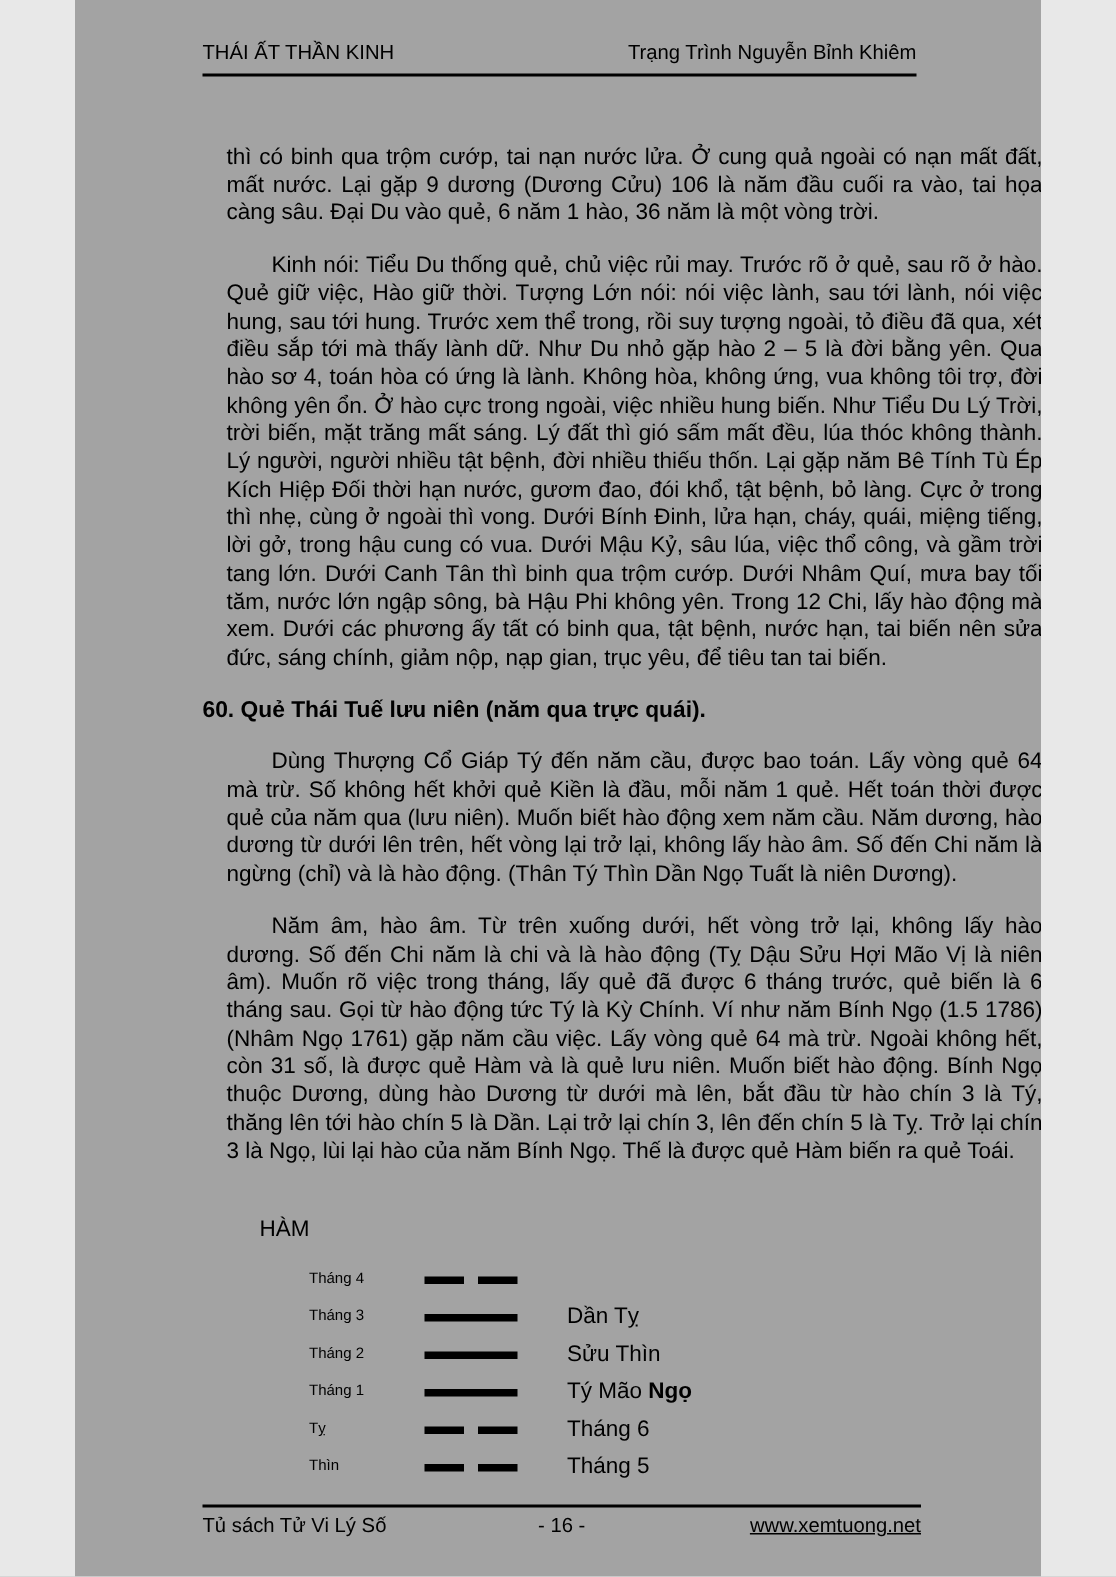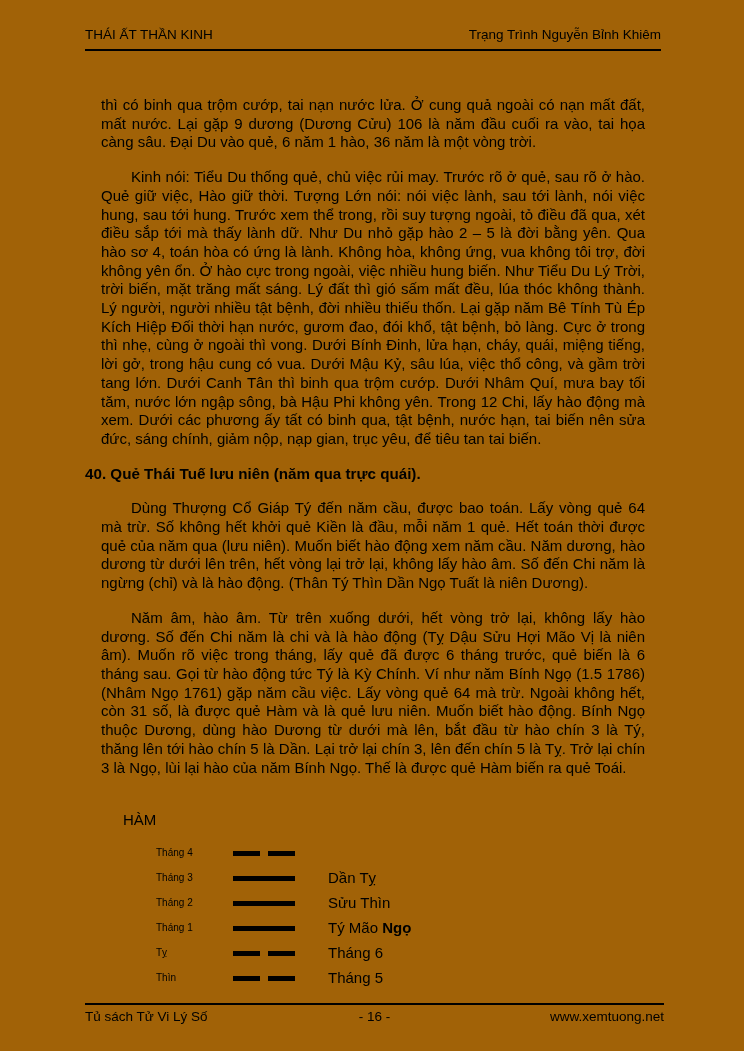--- a/index.html
+++ b/index.html
@@ -1,19 +1,19 @@
 <!DOCTYPE html>
 <html><head>
 <meta charset="utf-8">
 <style>
   html,body { margin:0; padding:0; background:#e8e8e8; }
   .page {
     position:relative;
-    width:744px; height:1051px;
-    background:#a16207;
+    width:644px; height:1051px;
+    background:#a3a3a3;
     font-family:"Liberation Sans", sans-serif;
     color:#000;
     overflow:hidden;
     margin:0 auto;
   }
   
   .header {
     position:absolute; top:27px; left:85px; right:83px;
     display:flex; justify-content:space-between; align-items:flex-end;
     font-size:13.5px;
@@ -45,38 +45,38 @@
   
   .footer {
     position:absolute; top:1003px; left:85px; right:80px;
     border-top:2px solid #000;
     padding-top:4px;
     display:grid; grid-template-columns:1fr auto 1fr;
     font-size:13.5px;
   }
   .footer .f-center { text-align:right; }
   .footer .f-right { justify-self:end; }
-  .footer a.link { color:#000; cursor:pointer; }
+  .footer a.link { color:#000; text-decoration:underline; cursor:pointer; }
 </style>
 </head>
 <body>
 
 <div class="page">
 
   <div class="header">
     <span>THÁI ẤT THẦN KINH</span>
     <span>Trạng Trình Nguyễn Bỉnh Khiêm</span>
   </div>
 
   <div class="content">
     <p class="body">thì có binh qua trộm cướp, tai nạn nước lửa. Ở cung quả ngoài có nạn mất đất, mất nước. Lại gặp 9 dương (Dương Cửu) 106 là năm đầu cuối ra vào, tai họa càng sâu. Đại Du vào quẻ, 6 năm 1 hào, 36 năm là một vòng trời.</p>
 
     <p class="body indent">Kinh nói: Tiểu Du thống quẻ, chủ việc rủi may. Trước rõ ở quẻ, sau rõ ở hào. Quẻ giữ việc, Hào giữ thời. Tượng Lớn nói: nói việc lành, sau tới lành, nói việc hung, sau tới hung. Trước xem thể trong, rồi suy tượng ngoài, tỏ điều đã qua, xét điều sắp tới mà thấy lành dữ. Như Du nhỏ gặp hào 2 – 5 là đời bằng yên. Qua hào sơ 4, toán hòa có ứng là lành. Không hòa, không ứng, vua không tôi trợ, đời không yên ổn. Ở hào cực trong ngoài, việc nhiều hung biến. Như Tiểu Du Lý Trời, trời biến, mặt trăng mất sáng. Lý đất thì gió sấm mất đều, lúa thóc không thành. Lý người, người nhiều tật bệnh, đời nhiều thiếu thốn. Lại gặp năm Bê Tính Tù Ép Kích Hiệp Đối thời hạn nước, gươm đao, đói khổ, tật bệnh, bỏ làng. Cực ở trong thì nhẹ, cùng ở ngoài thì vong. Dưới Bính Đinh, lửa hạn, cháy, quái, miệng tiếng, lời gở, trong hậu cung có vua. Dưới Mậu Kỷ, sâu lúa, việc thổ công, và gầm trời tang lớn. Dưới Canh Tân thì binh qua trộm cướp. Dưới Nhâm Quí, mưa bay tối tăm, nước lớn ngập sông, bà Hậu Phi không yên. Trong 12 Chi, lấy hào động mà xem. Dưới các phương ấy tất có binh qua, tật bệnh, nước hạn, tai biến nên sửa đức, sáng chính, giảm nộp, nạp gian, trục yêu, để tiêu tan tai biến.</p>
 
-    <h2 class="sec">40. Quẻ Thái Tuế lưu niên (năm qua trực quái).</h2>
+    <h2 class="sec">60. Quẻ Thái Tuế lưu niên (năm qua trực quái).</h2>
     <p class="body indent">Dùng Thượng Cổ Giáp Tý đến năm cầu, được bao toán. Lấy vòng quẻ 64 mà trừ. Số không hết khởi quẻ Kiền là đầu, mỗi năm 1 quẻ. Hết toán thời được quẻ của năm qua (lưu niên). Muốn biết hào động xem năm cầu. Năm dương, hào dương từ dưới lên trên, hết vòng lại trở lại, không lấy hào âm. Số đến Chi năm là ngừng (chỉ) và là hào động. (Thân Tý Thìn Dần Ngọ Tuất là niên Dương).</p>
     <p class="body indent mt">Năm âm, hào âm. Từ trên xuống dưới, hết vòng trở lại, không lấy hào dương. Số đến Chi năm là chi và là hào động (Tỵ Dậu Sửu Hợi Mão Vị là niên âm). Muốn rõ việc trong tháng, lấy quẻ đã được 6 tháng trước, quẻ biến là 6 tháng sau. Gọi từ hào động tức Tý là Kỳ Chính. Ví như năm Bính Ngọ (1.5 1786) (Nhâm Ngọ 1761) gặp năm cầu việc. Lấy vòng quẻ 64 mà trừ. Ngoài không hết, còn 31 số, là được quẻ Hàm và là quẻ lưu niên. Muốn biết hào động. Bính Ngọ thuộc Dương, dùng hào Dương từ dưới mà lên, bắt đầu từ hào chín 3 là Tý, thăng lên tới hào chín 5 là Dần. Lại trở lại chín 3, lên đến chín 5 là Tỵ. Trở lại chín 3 là Ngọ, lùi lại hào của năm Bính Ngọ. Thế là được quẻ Hàm biến ra quẻ Toái.</p>
 
     <div class="diagram">
       <div class="dtitle">HÀM</div>
 
       <div class="drow">
         <span class="dleft">Tháng 4</span>
         <span class="dline t-yin"></span>
         <span class="dright"><span></span><b></b></span>

